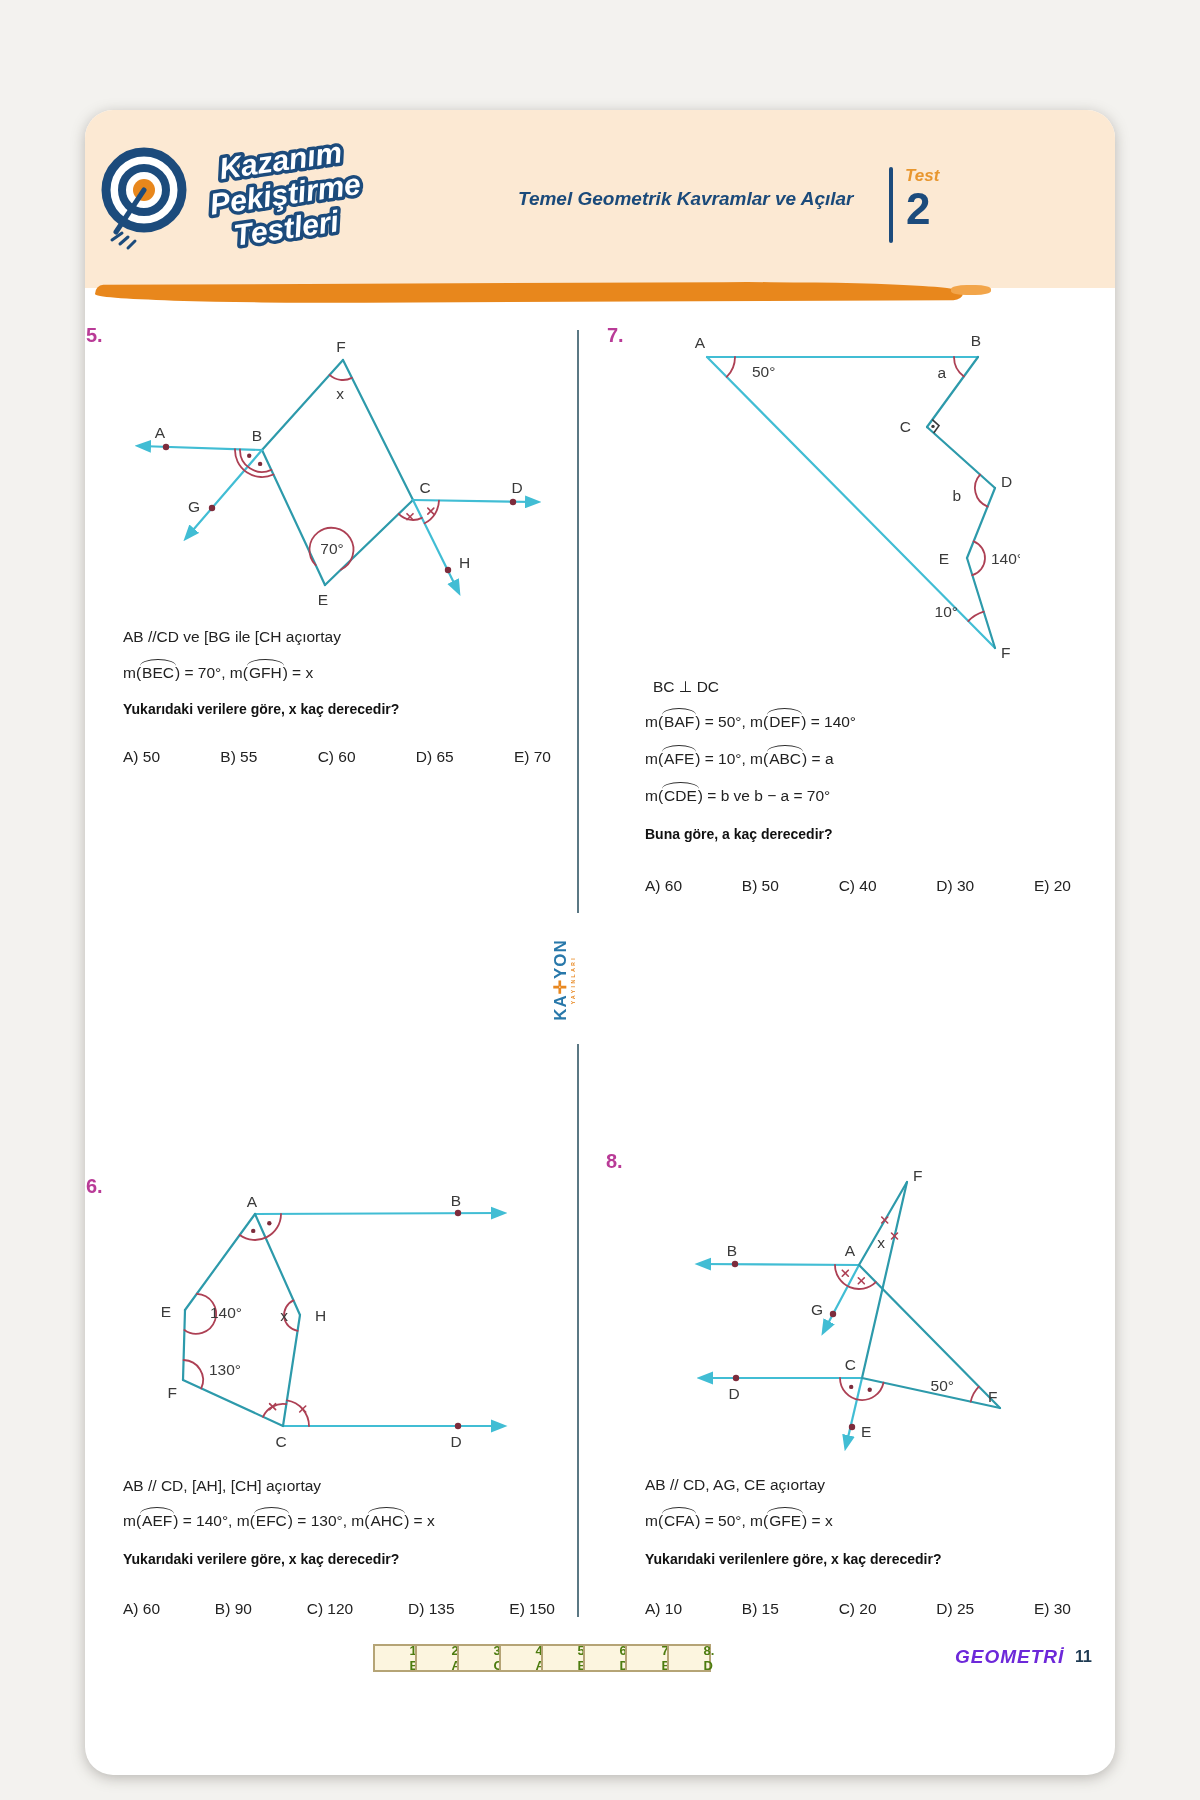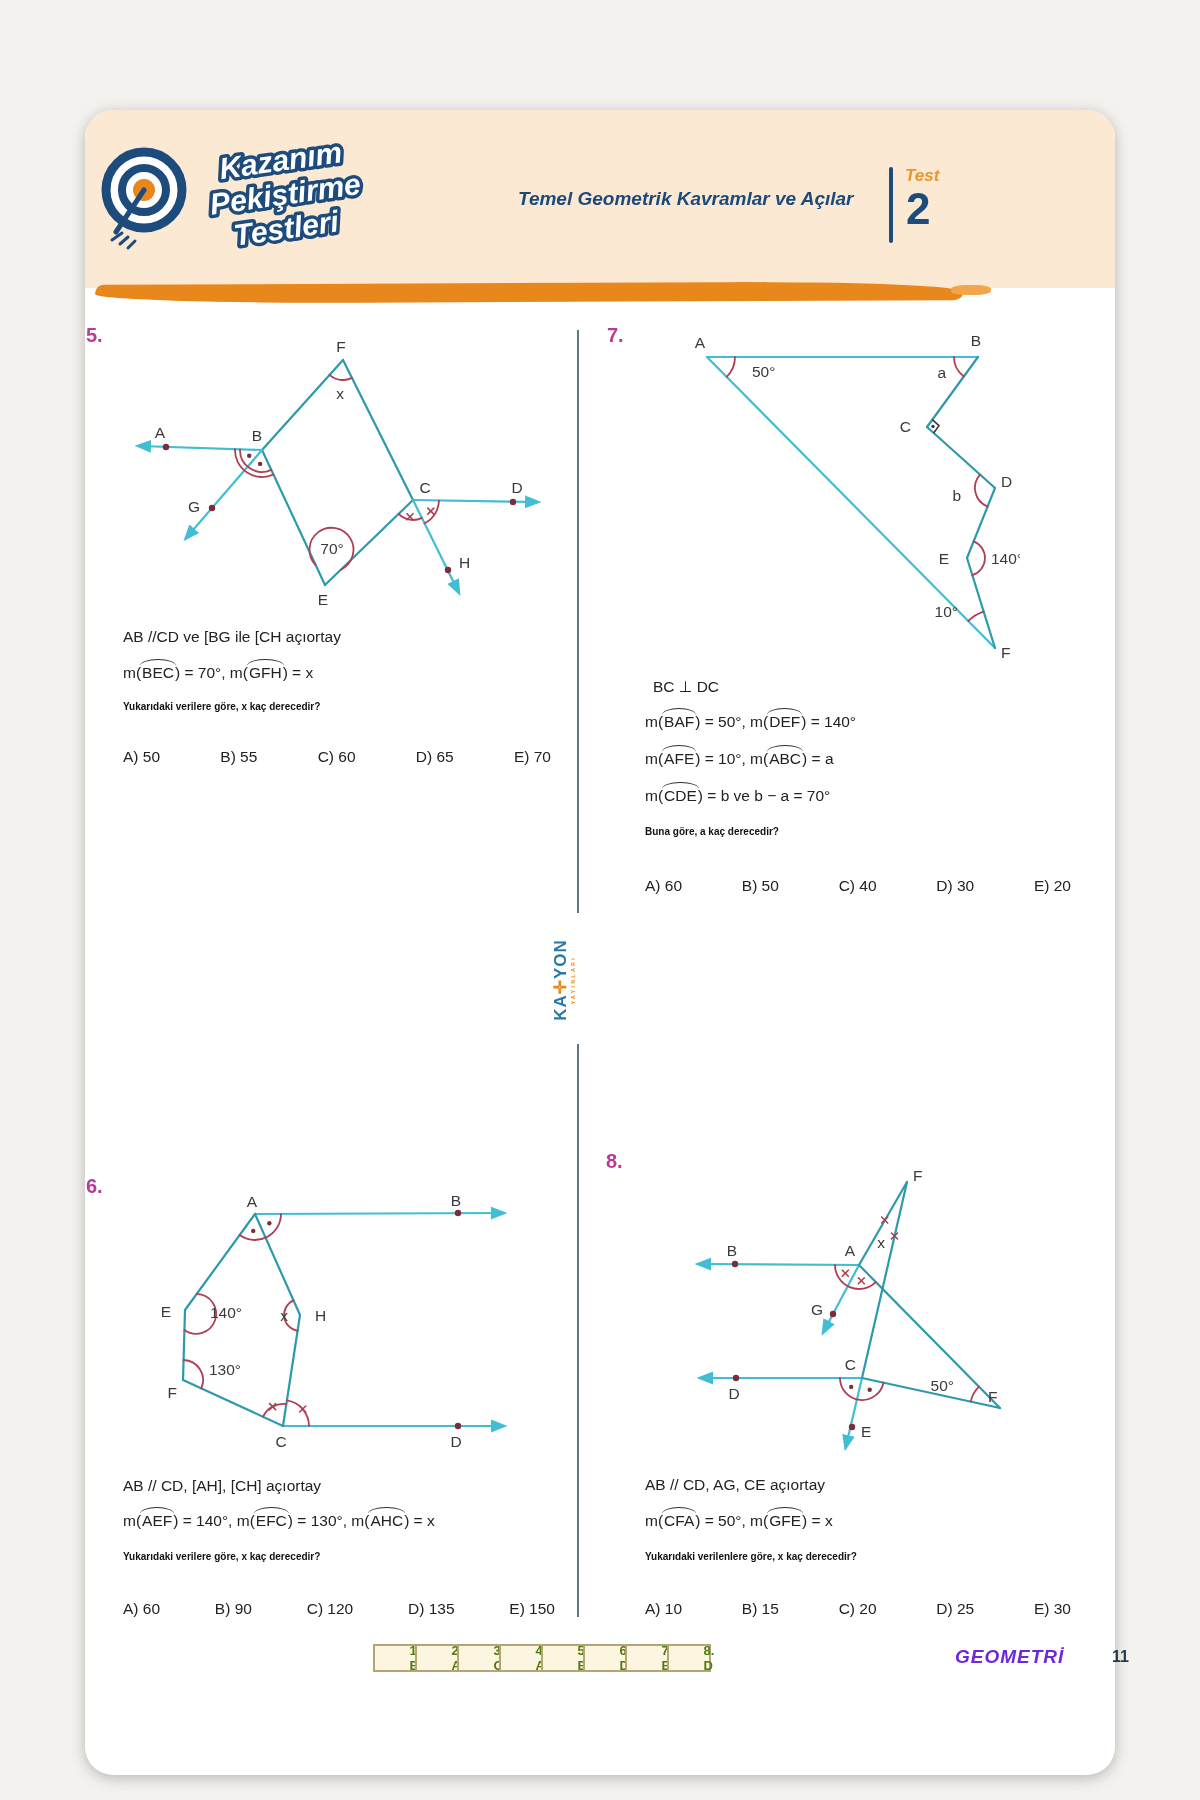--- a/index.html
+++ b/index.html
@@ -7,21 +7,21 @@
   .card{position:absolute;left:85px;top:110px;width:1030px;height:1665px;background:#ffffff;border-radius:28px;box-shadow:0 3px 14px rgba(90,85,80,.38);}
   .header-band{position:absolute;left:85px;top:110px;width:1030px;height:178px;background:#fcE9d3;border-radius:28px 28px 0 0;}
   .brush{position:absolute;left:95px;top:283px;width:868px;height:19px;background:#e8871c;border-radius:12px 40% 14px 45% / 70% 80% 55% 75%;transform:rotate(-.25deg);}
   .brush::after{content:"";position:absolute;right:-28px;top:4px;width:40px;height:10px;background:#f2a54a;border-radius:40%;}
   .header-title{position:absolute;left:518px;top:188px;width:375px;color:#1b4a7a;font-size:19px;font-weight:bold;font-style:italic;}
   .test-bar{position:absolute;left:889px;top:167px;width:4px;height:76px;background:#1c4b7c;border-radius:2px;}
   .test-label{position:absolute;left:905px;top:166px;color:#e8962e;font-size:17px;font-weight:bold;font-style:italic;}
   .test-number{position:absolute;left:906px;top:184px;color:#1c4b7c;font-size:44px;font-weight:bold;}
   .pnum{position:absolute;color:#b93b97;font-size:20px;font-weight:bold;}
   .given{position:absolute;color:#222;font-size:15.5px;white-space:nowrap;}
-  .q{position:absolute;color:#111;font-size:10px;font-weight:bold;white-space:nowrap;}
+  .q{position:absolute;color:#111;font-size:14px;font-weight:bold;white-space:nowrap;}
   .choices{position:absolute;display:flex;justify-content:space-between;color:#222;font-size:15.5px;}
   .choices span{white-space:nowrap;}
   .hat{position:relative;display:inline-block;padding:0 1px;}
   .hat::before{content:"";position:absolute;left:-1px;right:-1px;top:-5px;height:6px;border-top:1.7px solid #2e2e2e;border-radius:50% 50% 0 0 / 100% 100% 0 0;}
   .divider{position:absolute;left:577px;width:2px;background:#5b7884;}
   .wm{position:absolute;left:552px;top:915px;width:48px;height:130px;}
   .wm-inner{position:absolute;width:130px;height:48px;left:-41px;top:41px;transform:rotate(-90deg);text-align:center;}
   .wm-main{font-size:17px;font-weight:bold;letter-spacing:1px;color:#2878aa;line-height:18px;}
   .wm-plus{color:#e8871f;}
   .wm-sub{font-size:5px;letter-spacing:2.5px;color:#e8871f;font-weight:bold;line-height:7px;}
@@ -29,21 +29,21 @@
   .dline{stroke:#2d9aab;stroke-width:2.2;fill:none;stroke-linecap:round;}
   .dray{stroke:#41bdd4;stroke-width:2.2;fill:none;stroke-linecap:round;}
   .darc{stroke:#ad4054;stroke-width:1.8;fill:none;stroke-linecap:round;}
   .dtick{stroke:#ad4054;stroke-width:1.6;stroke-linecap:round;}
   .dlab{fill:#3a3a3a;font-size:15.5px;font-family:"Liberation Sans",sans-serif;}
   .ddot{fill:#7d2c3c;}
   .akey{position:absolute;left:373px;top:1644px;display:flex;}
   .akey div{box-sizing:border-box;width:40px;height:28px;border:2px solid #b5a476;margin-left:-2px;background:#fcf5df;color:#4d7c0f;font-size:13px;font-weight:bold;display:flex;align-items:center;justify-content:center;padding-left:40px;}
   .akey div:first-child{margin-left:0;}
   .brand{position:absolute;left:955px;top:1646px;color:#6d28d9;font-size:19px;font-weight:bold;font-style:italic;letter-spacing:1px;}
-  .pageno{position:absolute;left:1075px;top:1648px;color:#1e3a52;font-size:16px;font-weight:bold;margin-left:37px;}
+  .pageno{position:absolute;left:1075px;top:1648px;color:#1e3a52;font-size:16px;font-weight:bold;}
 </style>
 </head>
 <body>
 
 <div class="page">
   <div class="card"></div>
   <div class="header-band"></div>
   <div class="brush"></div>
 
   <svg class="diagram" style="left:92px;top:140px" width="105" height="120" viewBox="0 0 105 120">

